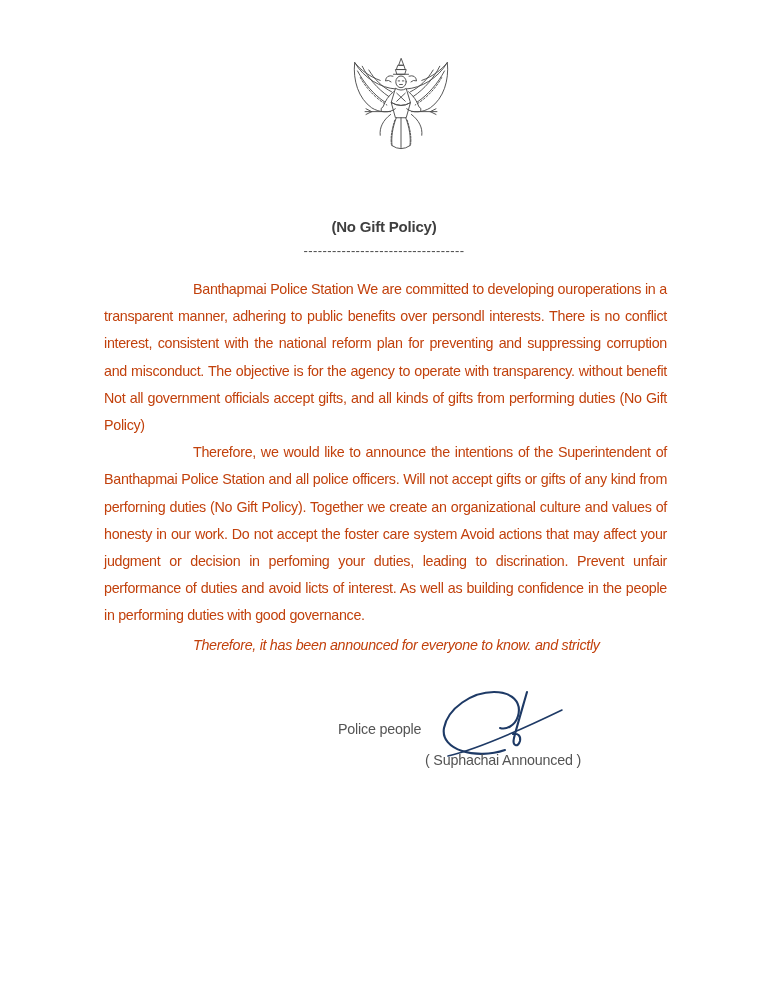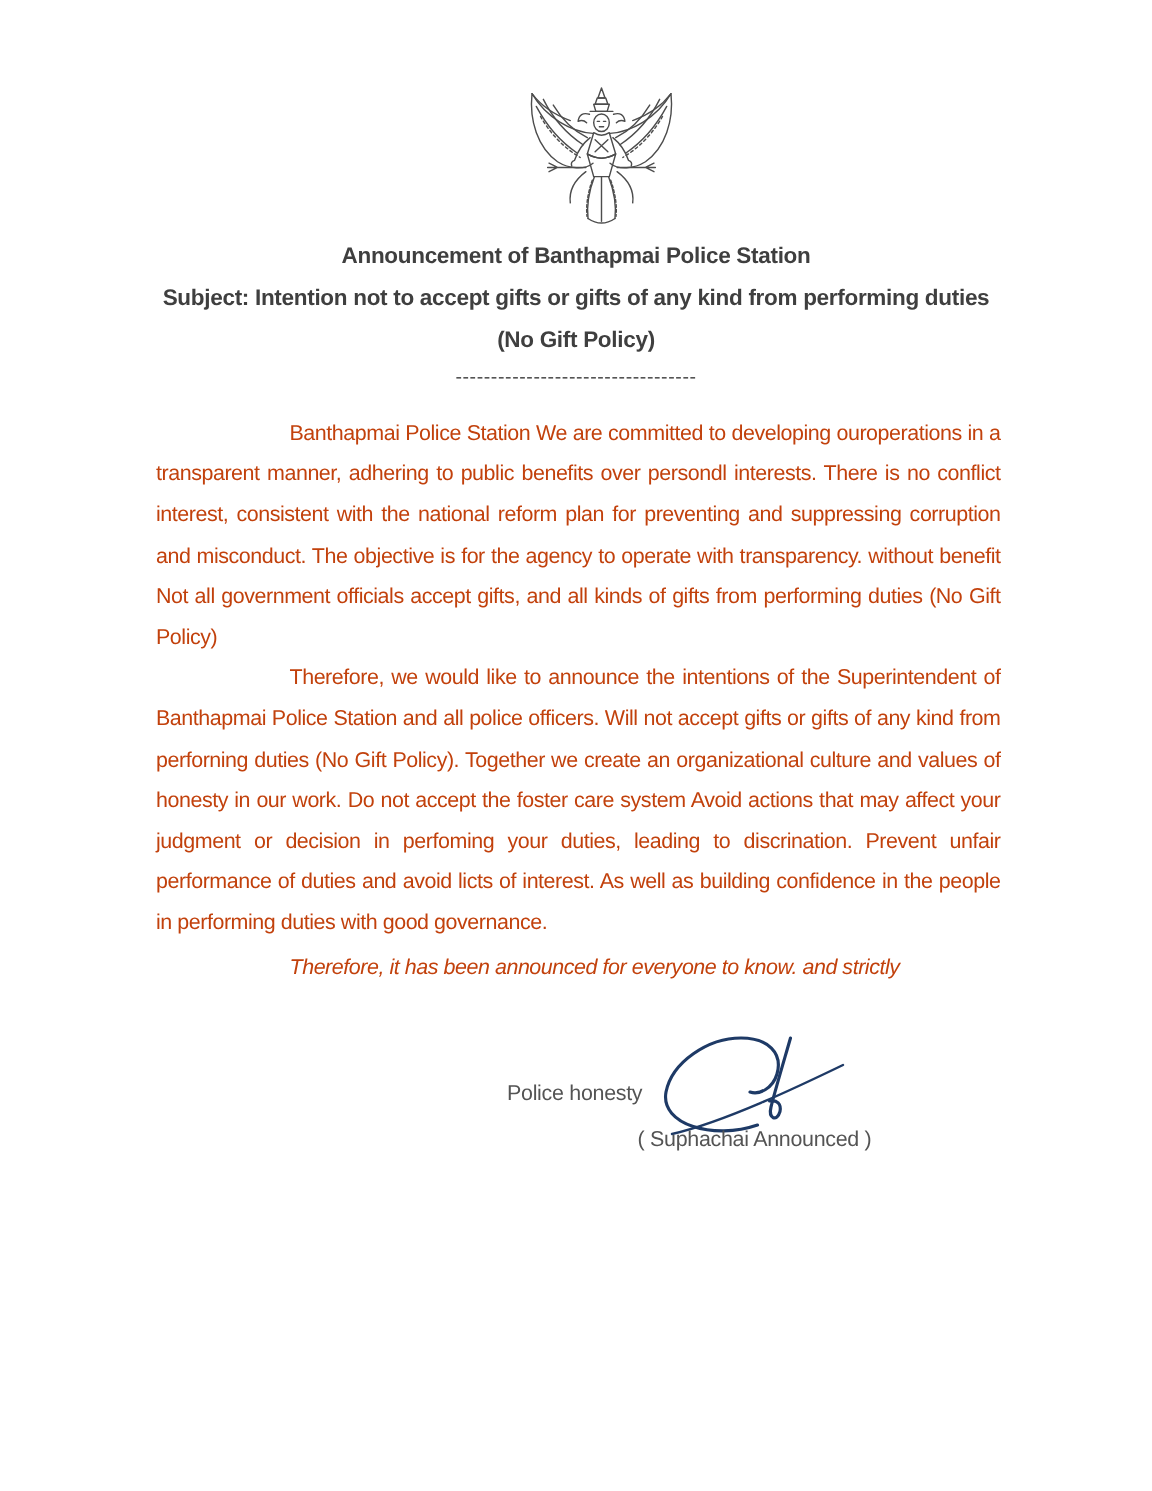--- a/index.html
+++ b/index.html
@@ -80,33 +80,31 @@
 
       <path d="M50 63.5 C46 74 44.5 84 45.5 93"></path>
       <path d="M55 63.5 V95"></path>
       <path d="M60 63.5 C64 74 65.5 84 64.5 93"></path>
       <path d="M45.5 93 Q55 99.5 64.5 93"></path>
       <path d="M48.5 66 C45 76 44 85 44.8 91.5" stroke-dasharray="2 1.5"></path>
       <path d="M61.5 66 C65 76 66 85 65.2 91.5" stroke-dasharray="2 1.5"></path>
     </g>
   </svg>
 
-  <div class="abs hdr hdr-title">Announcement of Banthapmai Police Station</div>
-  <div class="abs hdr hdr-subject">Subject: Intention not to accept gifts or gifts of any kind from performing duties</div>
   <div class="abs hdr hdr-subtitle">(No Gift Policy)</div>
   <div class="abs hdr-divider">----------------------------------</div>
 
   <div class="abs body-text">
     <p>Banthapmai Police Station We are committed to developing ouroperations in a transparent manner, adhering to public benefits over persondl interests. There is no conflict interest, consistent with the national reform plan for preventing and suppressing corruption and misconduct. The objective is for the agency to operate with transparency. without benefit Not all government officials accept gifts, and all kinds of gifts from performing duties (No Gift Policy)</p>
     <p>Therefore, we would like to announce the intentions of the Superintendent of Banthapmai Police Station and all police officers. Will not accept gifts or gifts of any kind from perforning duties (No Gift Policy). Together we create an organizational culture and values of honesty in our work. Do not accept the foster care system Avoid actions that may affect your judgment or decision in perfoming your duties, leading to discrination. Prevent unfair performance of duties and avoid licts of interest. As well as building confidence in the people in performing duties with good governance.</p>
     <p class="closing">Therefore, it has been announced for everyone to know. and strictly</p>
   </div>
 
 
-  <div class="abs sig-rank">Police honesty</div>
+  <div class="abs sig-rank">Police people</div>
   <svg class="abs sig-svg" viewBox="0 0 130 76">
     <g fill="none" stroke="#1e3a66" stroke-width="2.1" stroke-linecap="round">
       <path d="M67 64 C38 74 2 64 6 42 C10 22 34 6 56 6 C74 6 84 16 80 30 C77 40 68 44 62 42"></path>
       <path d="M89 6 C85 20 79 40 76 52 C74 60 80 62 82 55 C83 50 80 47 75 48"></path>
       <path d="M10 70 C45 62 95 38 124 24" stroke-width="1.6"></path>
     </g>
   </svg>
   <div class="abs sig-name">( Suphachai Announced )</div>
 
 </div>

